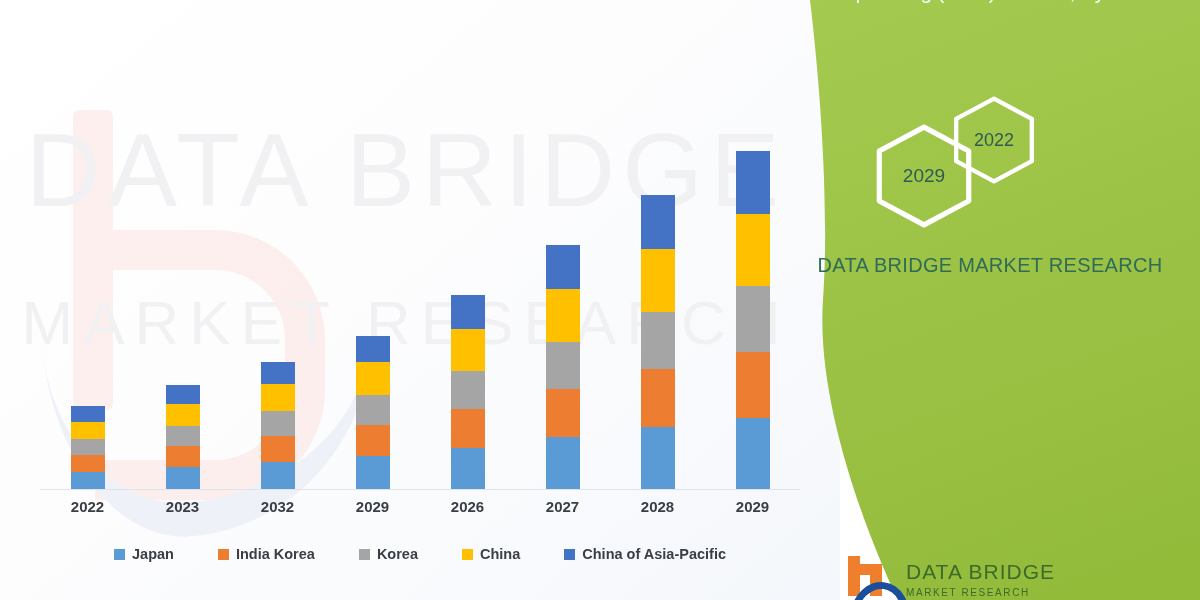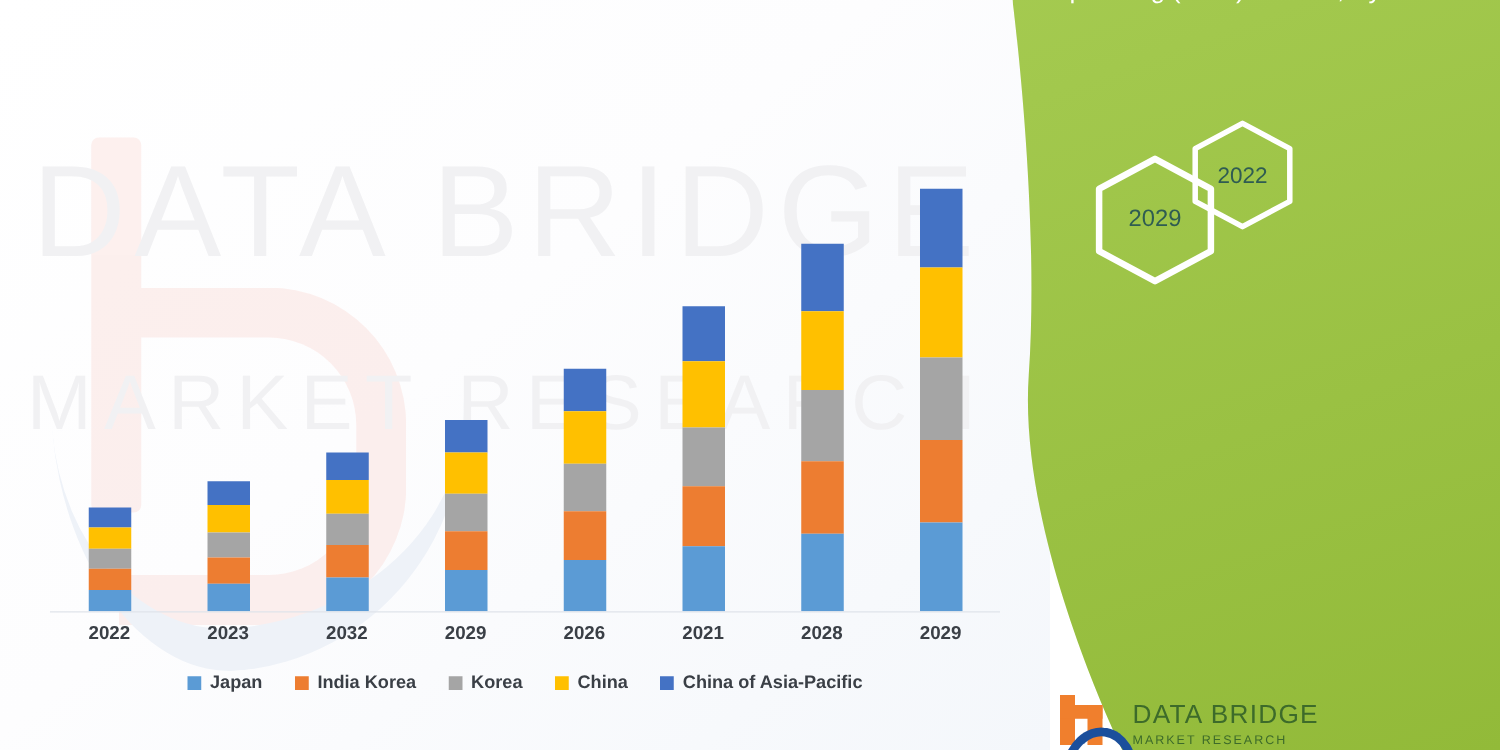--- a/index.html
+++ b/index.html
@@ -39,21 +39,21 @@
       align-items:flex-end;justify-content:space-around;}
   .bar{width:34px;display:flex;flex-direction:column-reverse;}
   .seg{width:100%;}
 
   .xaxis{position:absolute;left:40px;top:494px;width:760px;height:24px;display:flex;
       justify-content:space-around;align-items:center;}
   .xaxis span{width:60px;text-align:center;font-size:15px;font-weight:bold;color:#3a3f46;}
 
   
   .legend{position:absolute;left:60px;top:538px;width:720px;height:24px;
-      display:flex;align-items:flex-start;justify-content:center;gap:26px;}
+      display:flex;align-items:flex-end;justify-content:center;gap:44px;}
   .lg{display:flex;align-items:center;gap:7px;}
   .lg i{width:11px;height:11px;display:inline-block;}
   .lg span{font-size:14.5px;font-weight:bold;color:#3a3f46;white-space:nowrap;}
 
   
   .green{position:absolute;right:0;top:0;width:420px;height:600px;
       background:#9ac43c;
       clip-path:path("M 420 0 L 30 0 C 30 0 52 170 43 300 C 34 430 118 600 118 600 L 420 600 Z");}
   .green-shade{position:absolute;right:0;top:0;width:420px;height:600px;
       background:linear-gradient(160deg,rgba(255,255,255,.10),rgba(0,0,0,.05));
@@ -165,21 +165,21 @@
         </div>
       <div class="baseline"></div>
     </div>
 
     <div class="xaxis" id="xaxis">
         <span>2022</span>
         <span>2023</span>
         <span>2032</span>
         <span>2029</span>
         <span>2026</span>
-        <span>2021</span>
+        <span>2027</span>
         <span>2028</span>
         <span>2029</span>
       </div>
 
     <div class="legend" id="legend">
         <div class="lg">
           <i style="background: rgb(91, 155, 213);"></i>
           <span>Japan</span>
         </div>
         <div class="lg">
@@ -214,20 +214,21 @@
       <b>2029</b>
     </div>
     <div class="hex hex-2022">
       <svg viewBox="0 0 100 100">
         <polygon points="50,3 93,26 93,74 50,97 7,74 7,26" fill="none" stroke="#ffffff" stroke-width="5" stroke-linejoin="round"></polygon>
       </svg>
       <b>2022</b>
     </div>
   </div>
 
+  <div class="brand">DATA BRIDGE MARKET RESEARCH</div>
 
   <div class="logo">
     <div class="mark">
       <div class="v"></div>
         <div class="h"></div>
         <div class="r"></div>
         <div class="arc"></div>
     </div>
     <div class="txt">
       <span>DATA BRIDGE</span>

